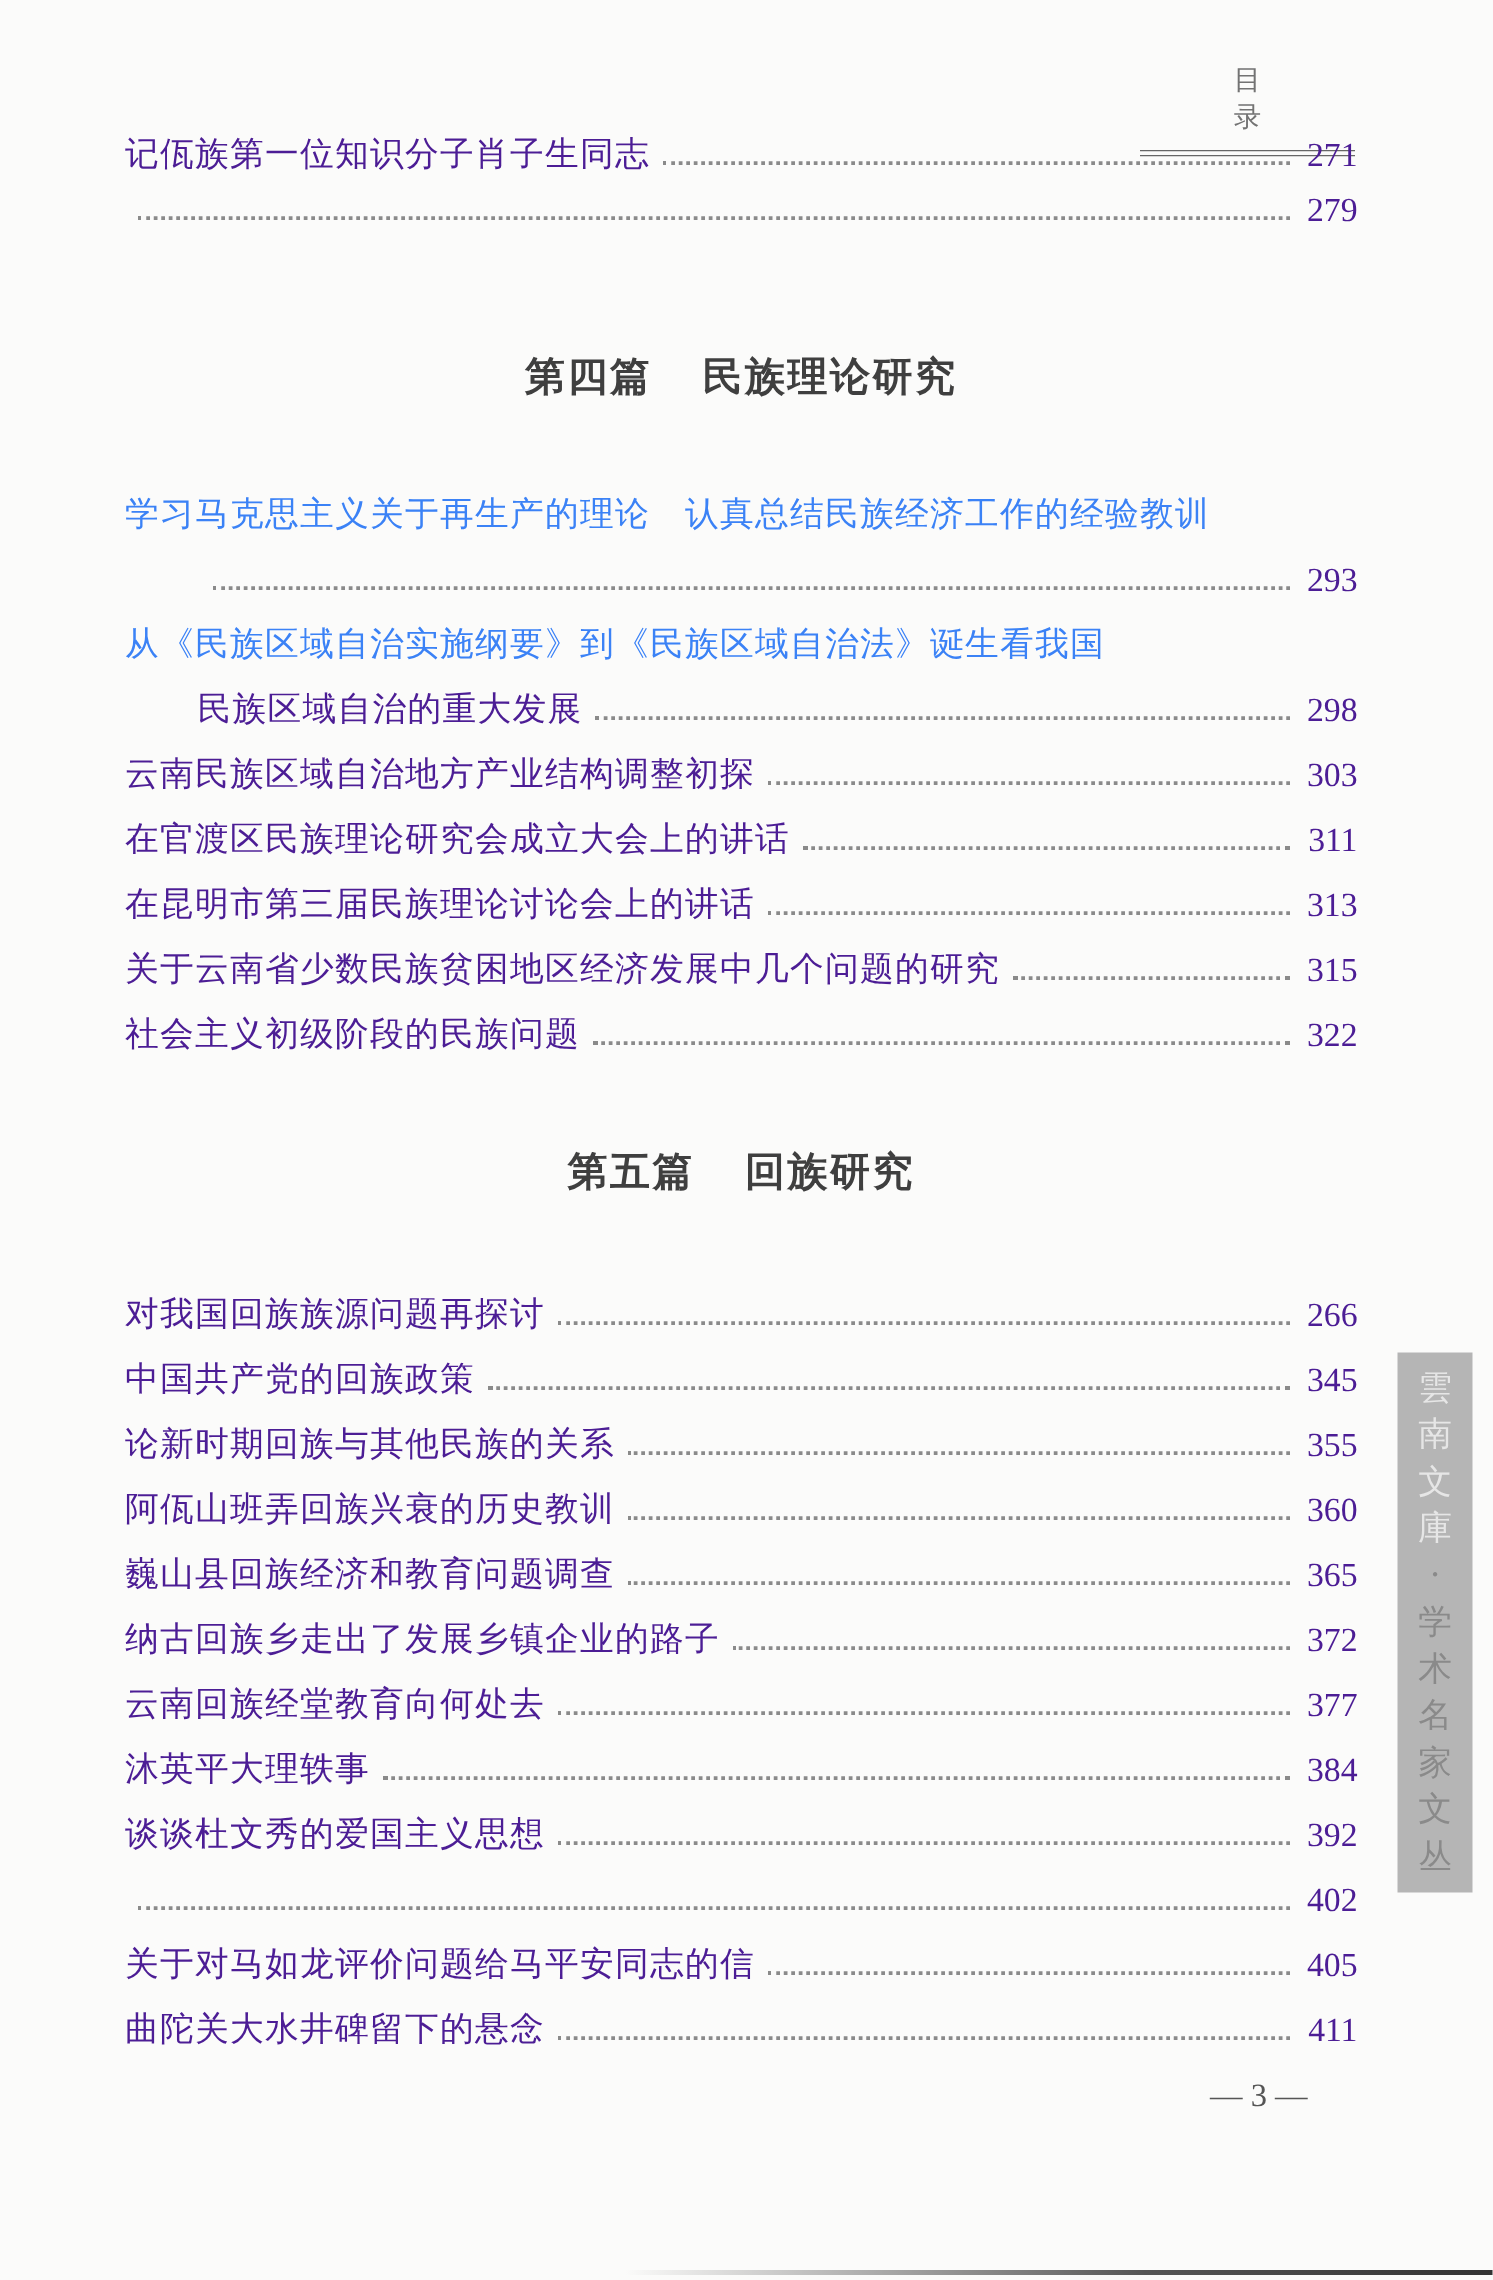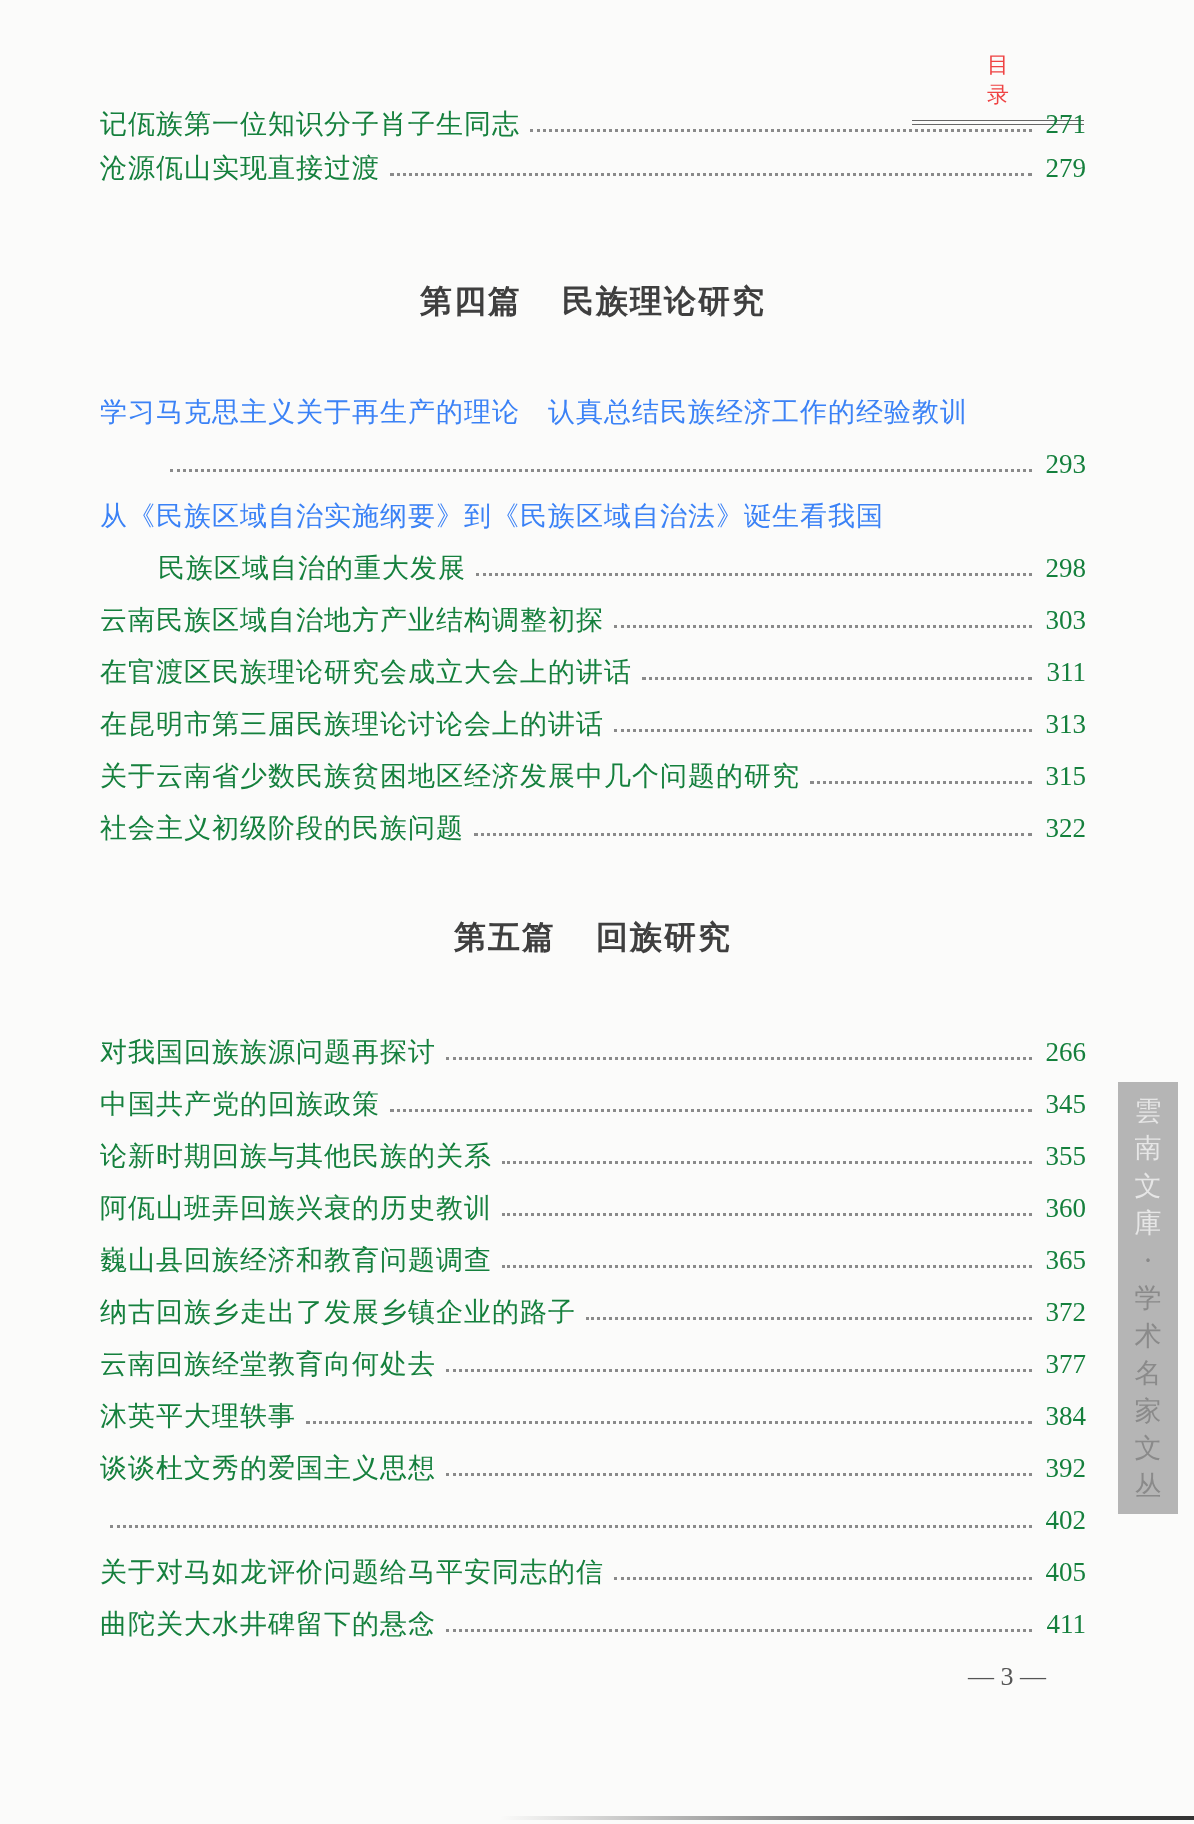--- a/index.html
+++ b/index.html
@@ -7,29 +7,29 @@
       width: 1194px; height: 1824px; position: relative; overflow: hidden;
       background: #fbfbfa;
       font-family: "DejaVu Serif", "Liberation Serif", serif;
       color: #4a4a4a;
     }
     .header {
       position: absolute; left: 912px; top: 50px; width: 172px;
       text-align: center;
     }
     .header-title {
-      font-size: 22px; letter-spacing: 40px; padding-left: 40px; color: #ef4444;
+      font-size: 22px; letter-spacing: 40px; padding-left: 40px; color: #737373;
       line-height: 30px;
     }
     .header-rule { margin-top: 10px; border-top: 1.5px solid #666; height: 3px; border-bottom: 1.5px solid #666; }
     .toc { position: absolute; left: 100px; width: 986px; }
     .entry {
       position: absolute; left: 0; width: 986px; height: 40px;
       display: flex; align-items: center; font-size: 27px; line-height: 40px;
-      color: #15803d;
+      color: #4c1d95;
     }
     .entry .title { white-space: nowrap; font-family: "DejaVu Sans", "Liberation Sans", sans-serif; font-weight: 300; letter-spacing: 1px; }
     .entry .leader {
       flex: 1; margin: 0 10px; height: 1px;
       border-bottom: 3px dotted #8a8a8a; align-self: center; transform: translateY(6px);
     }
     .entry .page { font-family: "Liberation Serif", "DejaVu Serif", serif; font-size: 27px; min-width: 44px; text-align: right; }
     .title-line {
       position: absolute; left: 0; font-size: 27px; line-height: 40px; white-space: nowrap;
       font-family: "DejaVu Sans", "Liberation Sans", sans-serif; letter-spacing: 1px; color: #3b82f6;
@@ -65,21 +65,20 @@
 </div>
 
 <div class="toc">
 
   <div class="entry" style="top:104px">
     <span class="title">记佤族第一位知识分子肖子生同志</span>
     <span class="leader"></span>
     <span class="page">271</span>
   </div>
   <div class="entry" style="top:148px">
-    <span class="title">沧源佤山实现直接过渡</span>
     <span class="leader"></span>
     <span class="page">279</span>
   </div>
 
   <div class="section-heading" style="top:280px">
     <span>第四篇</span><span class="gap"></span><span>民族理论研究</span>
   </div>
 
   <div class="title-line" style="top:392px">学习马克思主义关于再生产的理论　认真总结民族经济工作的经验教训</div>
   <div class="entry" style="top:444px">

